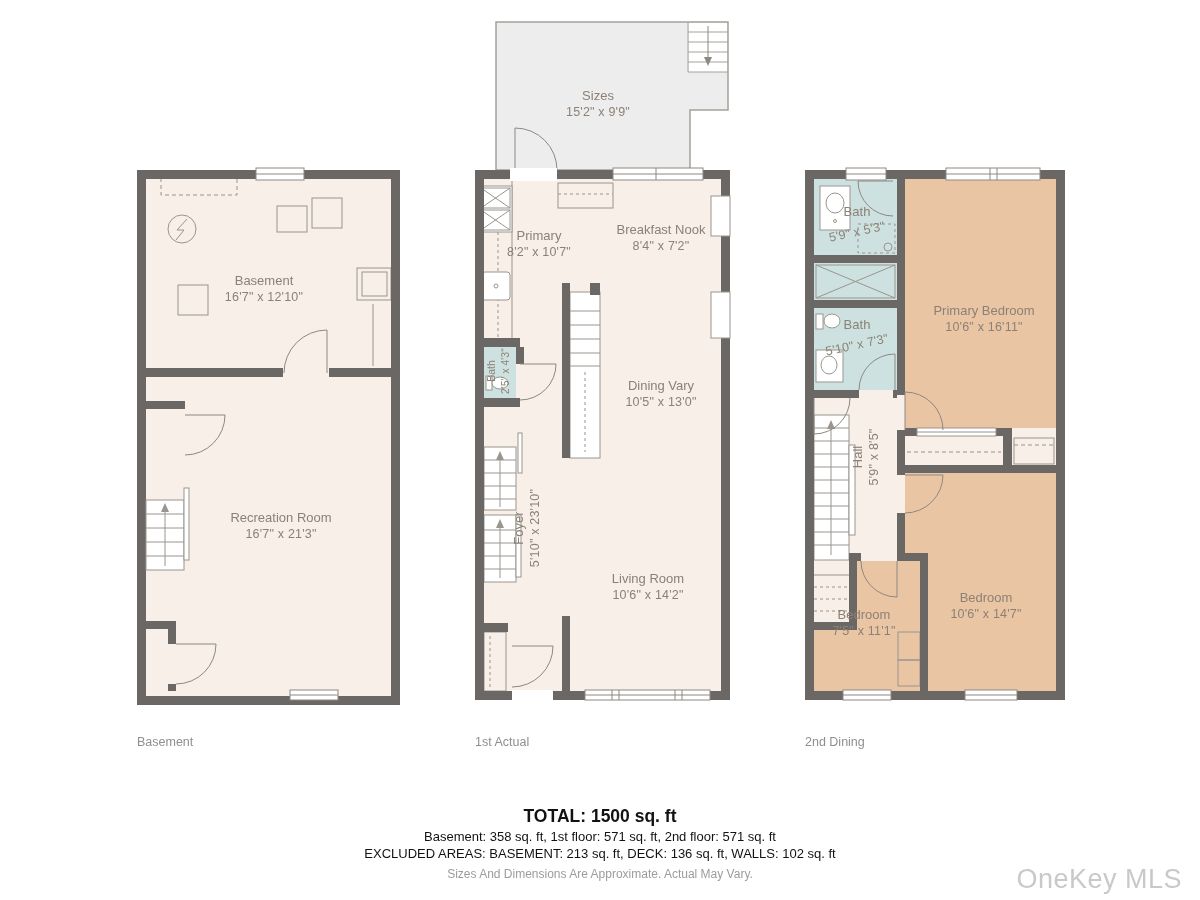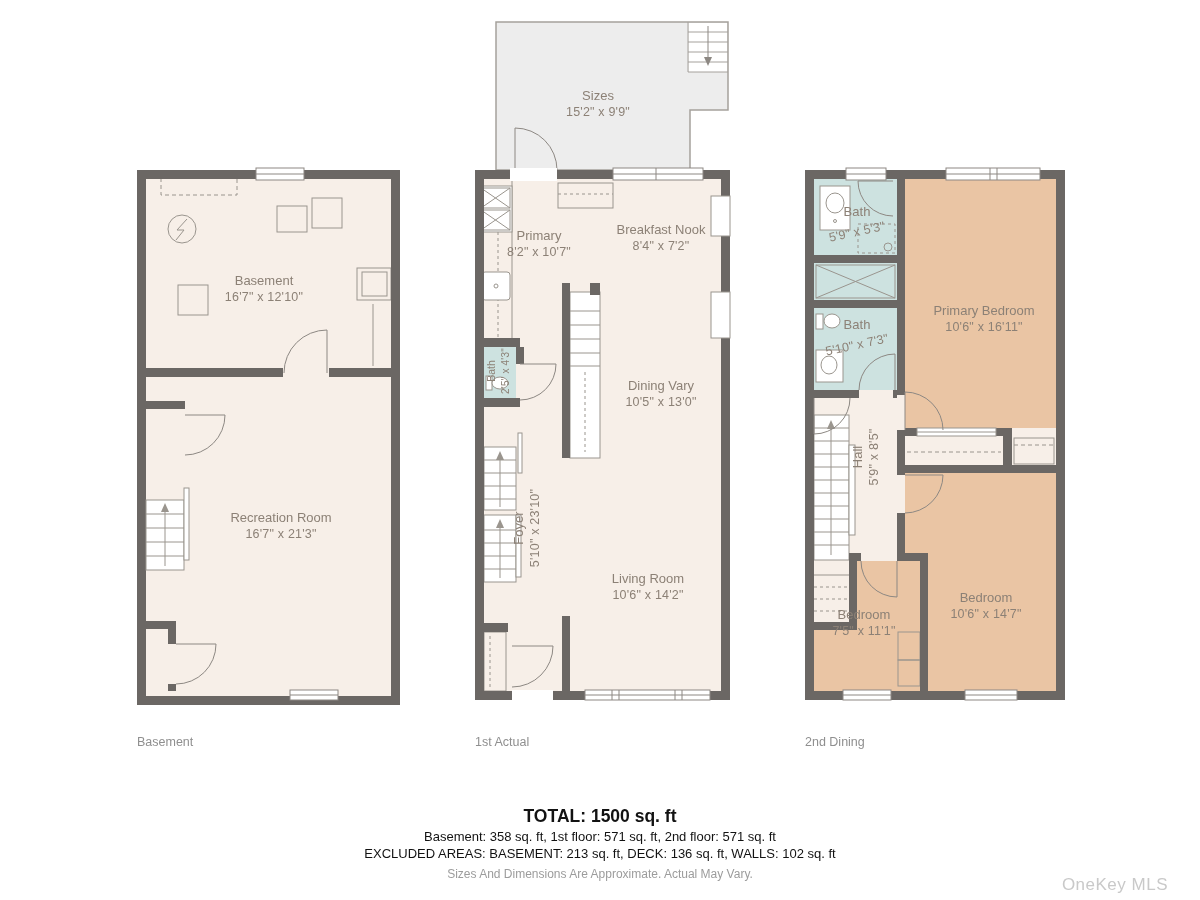--- a/index.html
+++ b/index.html
@@ -10,21 +10,21 @@
   .room-label .rdims{font-size:12.5px;letter-spacing:.2px}
   .rot{transform:translate(-50%,-50%) rotate(-90deg)}
   .small-label .rname{font-size:10.5px}
   .small-label .rdims{font-size:10px}
   .tilt{display:inline-block;transform:rotate(-12deg)}
   .floor-caption{position:absolute;font-size:12.5px;color:#8f8f8f}
   .summary{position:absolute;left:0;width:1200px;text-align:center;color:#121212}
   .summary .total{font-size:17.5px;font-weight:bold;margin:0 0 1px 0}
   .summary .line{font-size:13px;margin:2px 16px}
   .disclaimer{position:absolute;left:0;width:1200px;text-align:center;font-size:12px;color:#9c9c9c}
-  .watermark{position:absolute;right:32px;bottom:5px;font-size:17px;color:#c9c9c9;letter-spacing:.5px}
+  .watermark{position:absolute;right:18px;bottom:5px;font-size:27px;color:#c9c9c9;letter-spacing:.5px}
 </style>
 </head>
 <body>
 
 <svg id="plan-svg" width="1200" height="900" viewBox="0 0 1200 900">
 
   <g>
     <rect x="146" y="179" width="245" height="517" fill="#f7efe8"></rect>
 
     <g stroke="#9a958e" stroke-width="1" fill="none">

